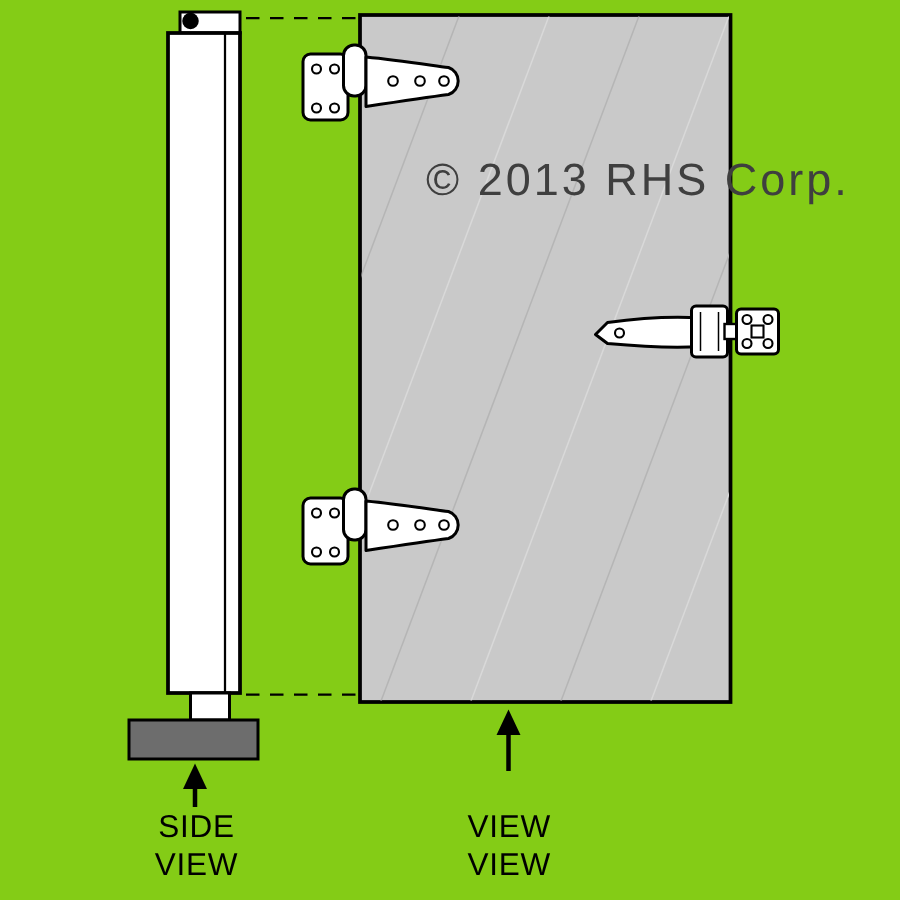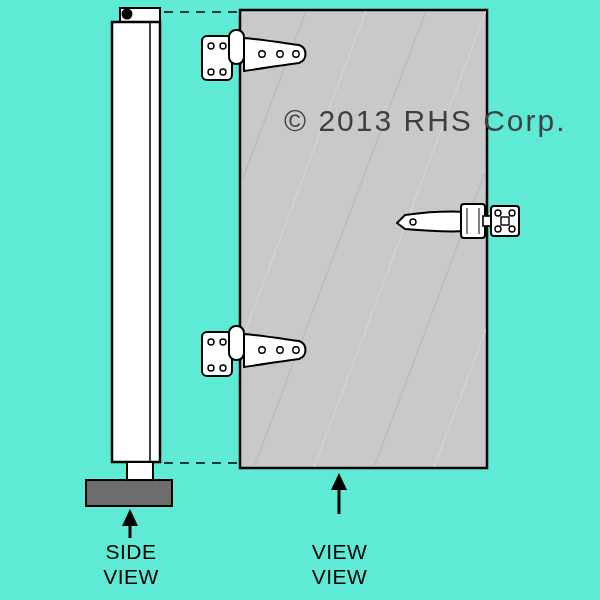--- a/index.html
+++ b/index.html
@@ -1,17 +1,17 @@
 <!DOCTYPE html>
 <html style="--door_fill: #c9c9c9; --door_streak_dark: #b5b5b5; --door_streak_light: #d9d9d9; --base_fill: #6d6d6d; --outline: #000000; --watermark_text: #3f3f3f; --hardware_fill: #ffffff;"><head>
 <meta charset="utf-8">
 <style>
   html,body{margin:0;padding:0;background:#fff;}
   .canvas{
-    position:relative;width:600px;height:600px;background:#5eead4;overflow:hidden;
+    position:relative;width:600px;height:600px;background:#84cc16;overflow:hidden;
     font-family:"Liberation Sans",sans-serif;
   }
   .art{position:absolute;left:0;top:0;z-index:1;}
   .label{
     position:absolute;z-index:2;text-align:center;color:#000;
     font-size:21px;line-height:25px;letter-spacing:.5px;
   }
   .watermark{
     position:absolute;z-index:3;white-space:nowrap;
     font-size:30px;letter-spacing:2px;color:var(--watermark_text,#3f3f3f);

